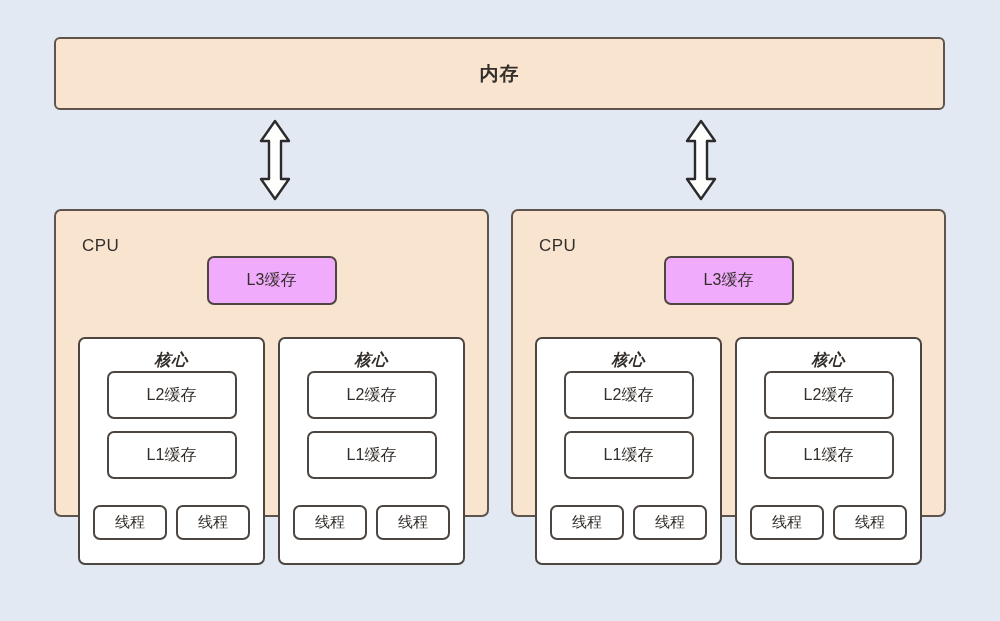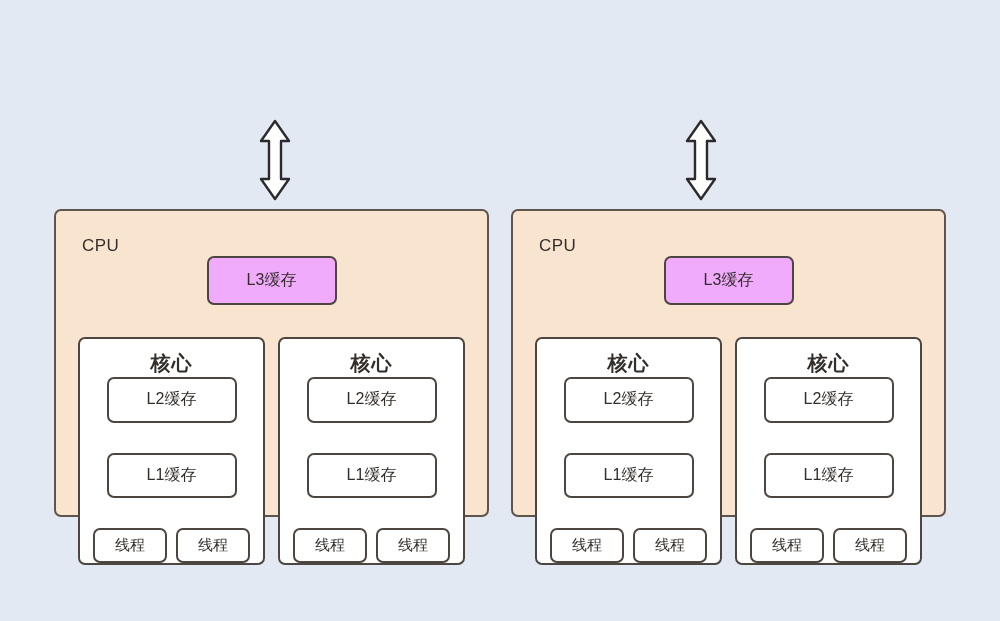--- a/index.html
+++ b/index.html
@@ -114,63 +114,67 @@
     background: #ffffff;
     border: 2px solid #4c4540;
     border-radius: 7px;
     position: relative;
     display: flex;
     flex-direction: column;
     align-items: center;
     padding-top: 11px;
   }
   .core-title {
-    font-size: 20px;
+    font-size: 16px;
     font-weight: 700;
     color: #332e2a;
     letter-spacing: 1px;
+    font-style: italic;
   }
   .cache-box {
     box-sizing: border-box;
     width: 130px;
     height: 48px;
     background: #ffffff;
     border: 2px solid #4c4540;
     border-radius: 7px;
     display: flex;
     align-items: center;
     justify-content: center;
     font-size: 16px;
     color: #332e2a;
-    margin-bottom: 30px;
+    margin-bottom: 12px;
   }
   .threads-row {
     display: flex;
     gap: 9px;
-    margin-top: 0;
+    margin-top: 14px;
   }
   .thread-box {
     box-sizing: border-box;
     width: 74px;
     height: 35px;
     background: #ffffff;
     border: 2px solid #4c4540;
     border-radius: 7px;
     display: flex;
     align-items: center;
     justify-content: center;
     font-size: 15px;
     color: #332e2a;
   }
 </style>
 </head>
 <body>
 
 <div class="canvas">
 
+  <div class="memory-bar">
+    <span class="memory-label">内存</span>
+  </div>
 
   <svg class="bus-arrow left" viewBox="0 0 34 82">
     <polygon points="17,2 31,22 23,22 23,60 31,60 17,80 3,60 11,60 11,22 3,22" fill="#ffffff" stroke="#2b2b2b" stroke-width="2.4" stroke-linejoin="round"></polygon>
   </svg>
 
   <svg class="bus-arrow right" viewBox="0 0 34 82">
     <polygon points="17,2 31,22 23,22 23,60 31,60 17,80 3,60 11,60 11,22 3,22" fill="#ffffff" stroke="#2b2b2b" stroke-width="2.4" stroke-linejoin="round"></polygon>
   </svg>
 
   <div class="cpu cpu-left">

